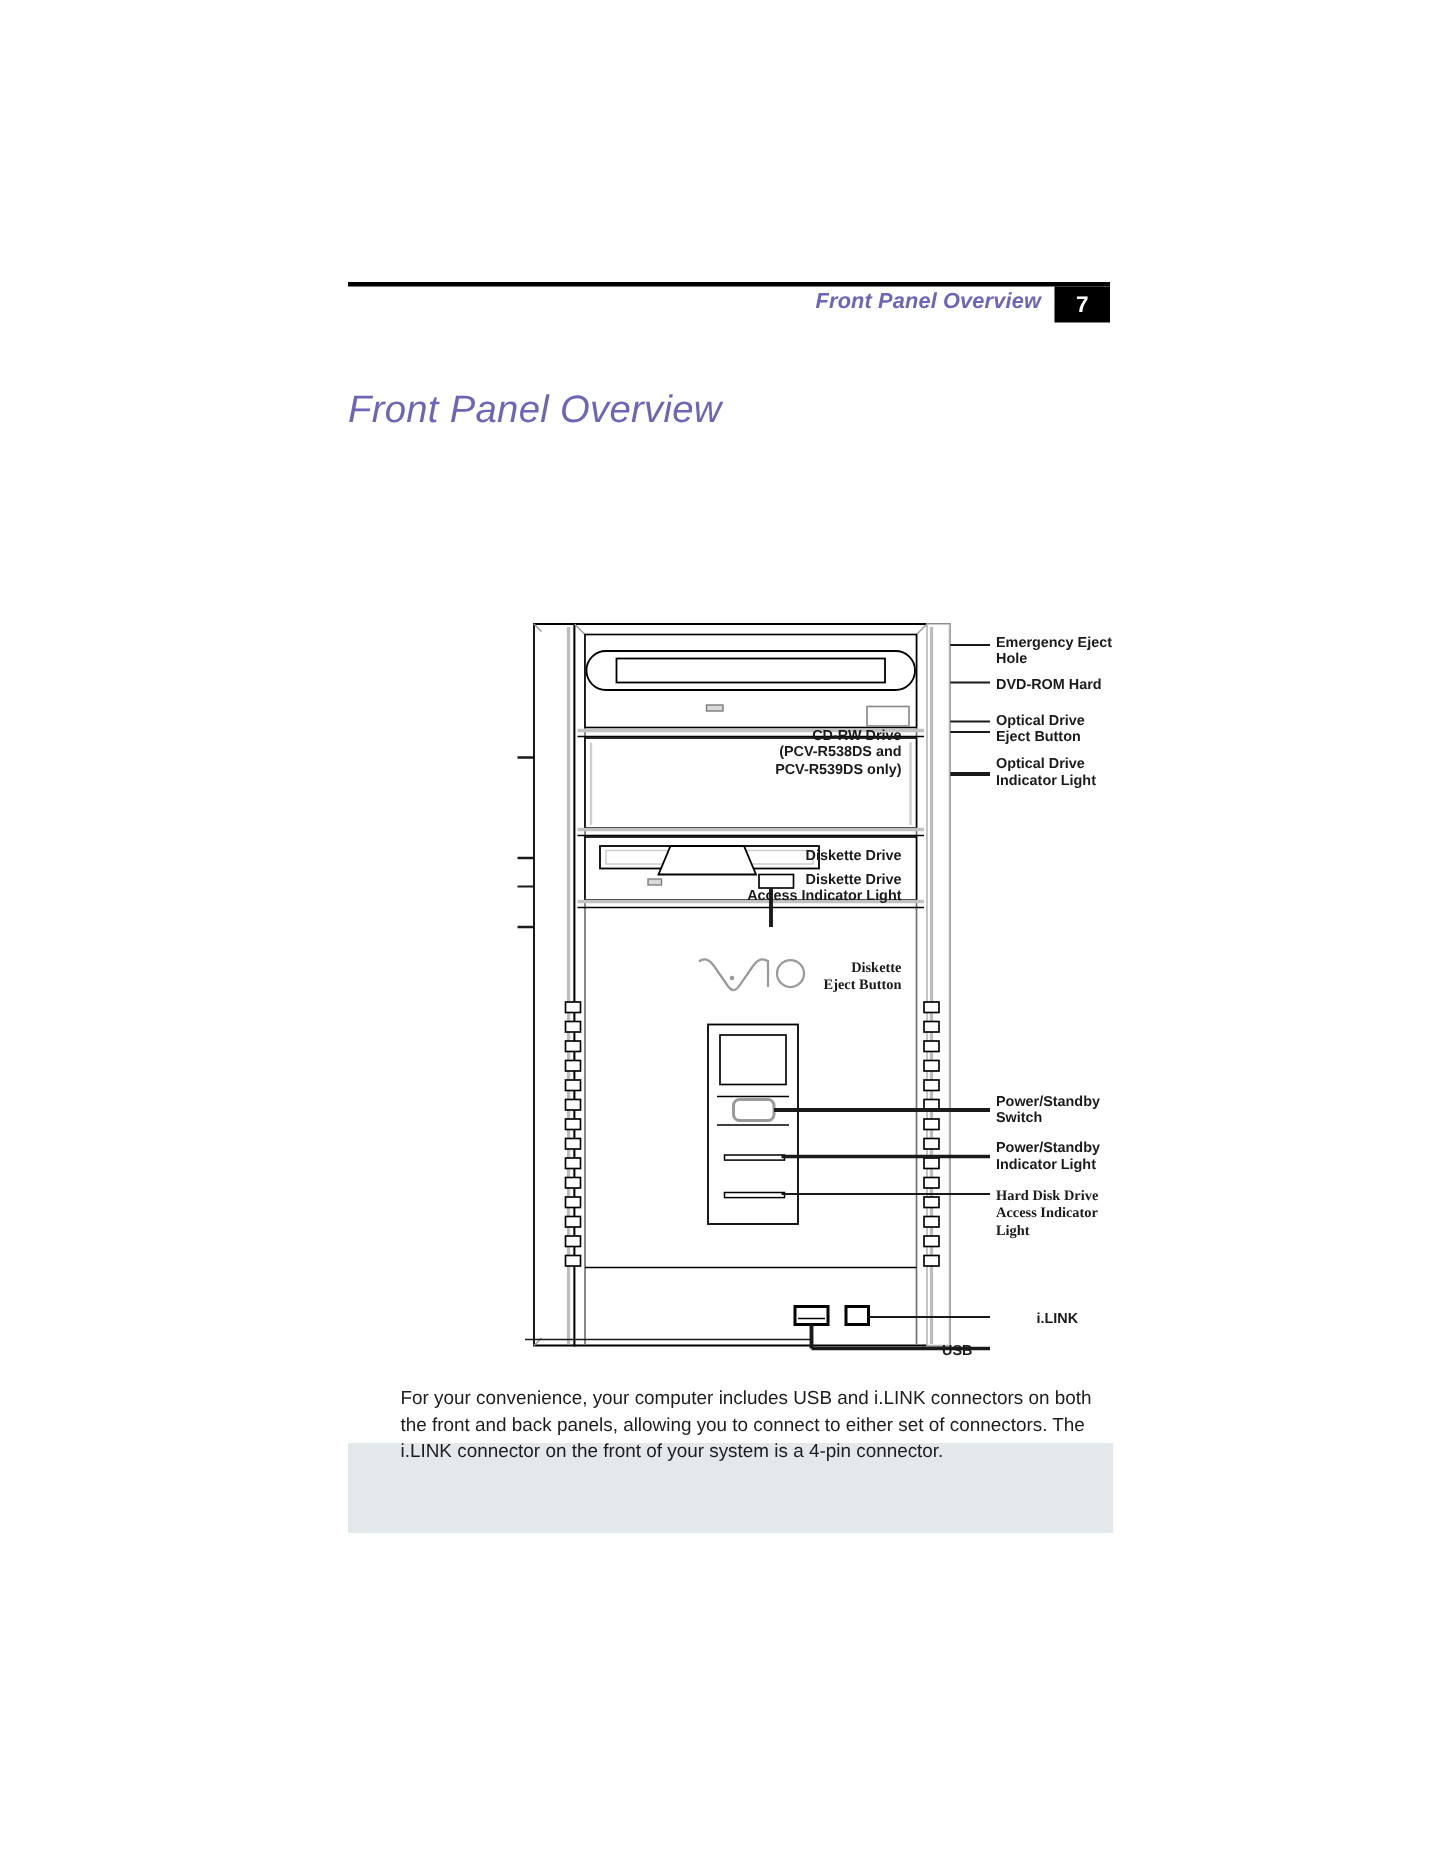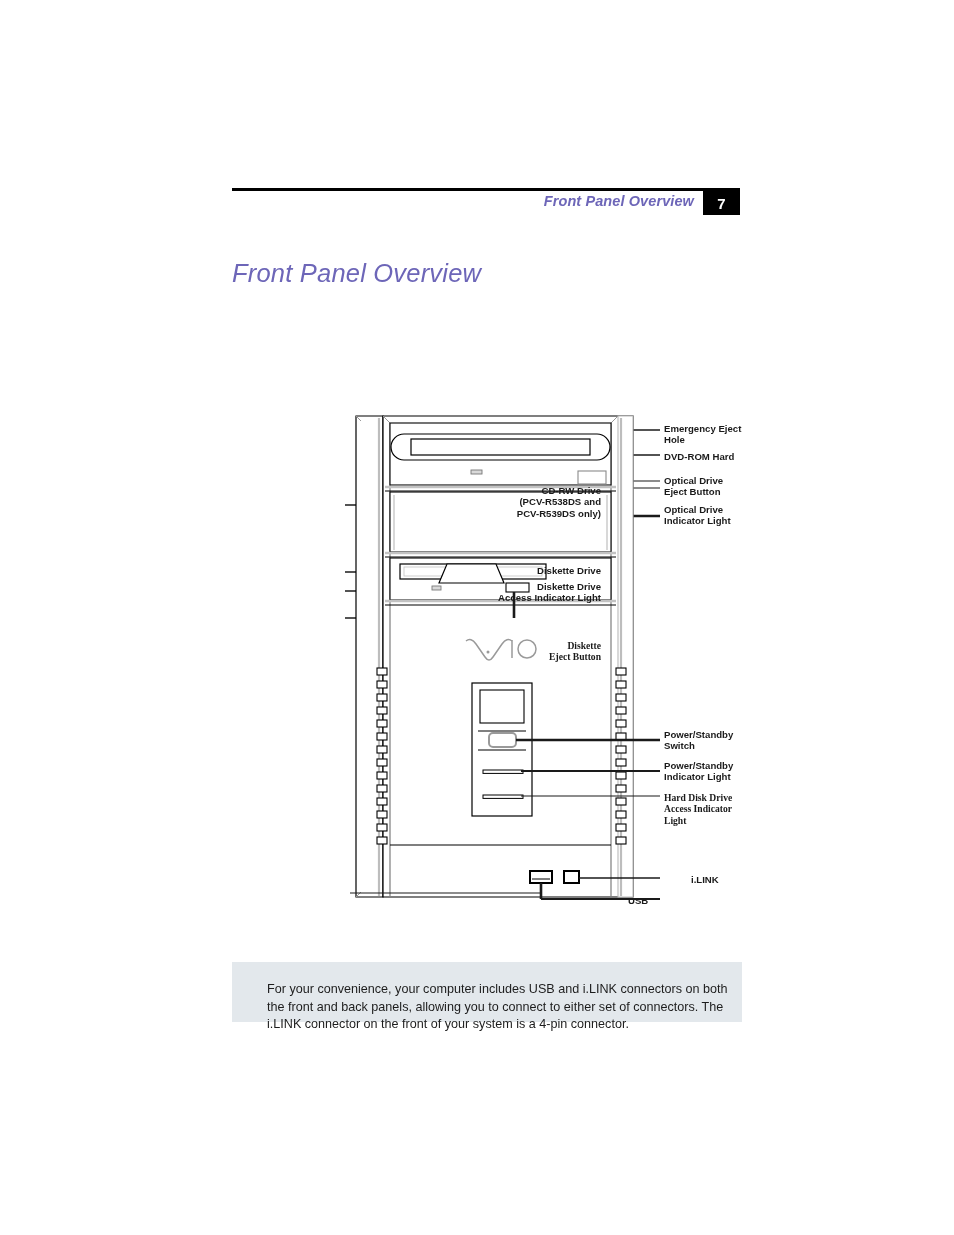--- a/index.html
+++ b/index.html
@@ -90,21 +90,21 @@
     position: absolute;
     left: 232px;
     top: 962px;
     width: 510px;
     height: 60px;
     background: #e3e8ec;
   }
   #note-text {
     position: absolute;
     left: 267px;
-    top: 981px;
+    top: 924px;
     width: 466px;
     font-size: 12.6px;
     line-height: 17.6px;
     color: #1d1d1d;
   }
 </style>
 </head>
 <body>
 
 <div id="header-rule"></div>

